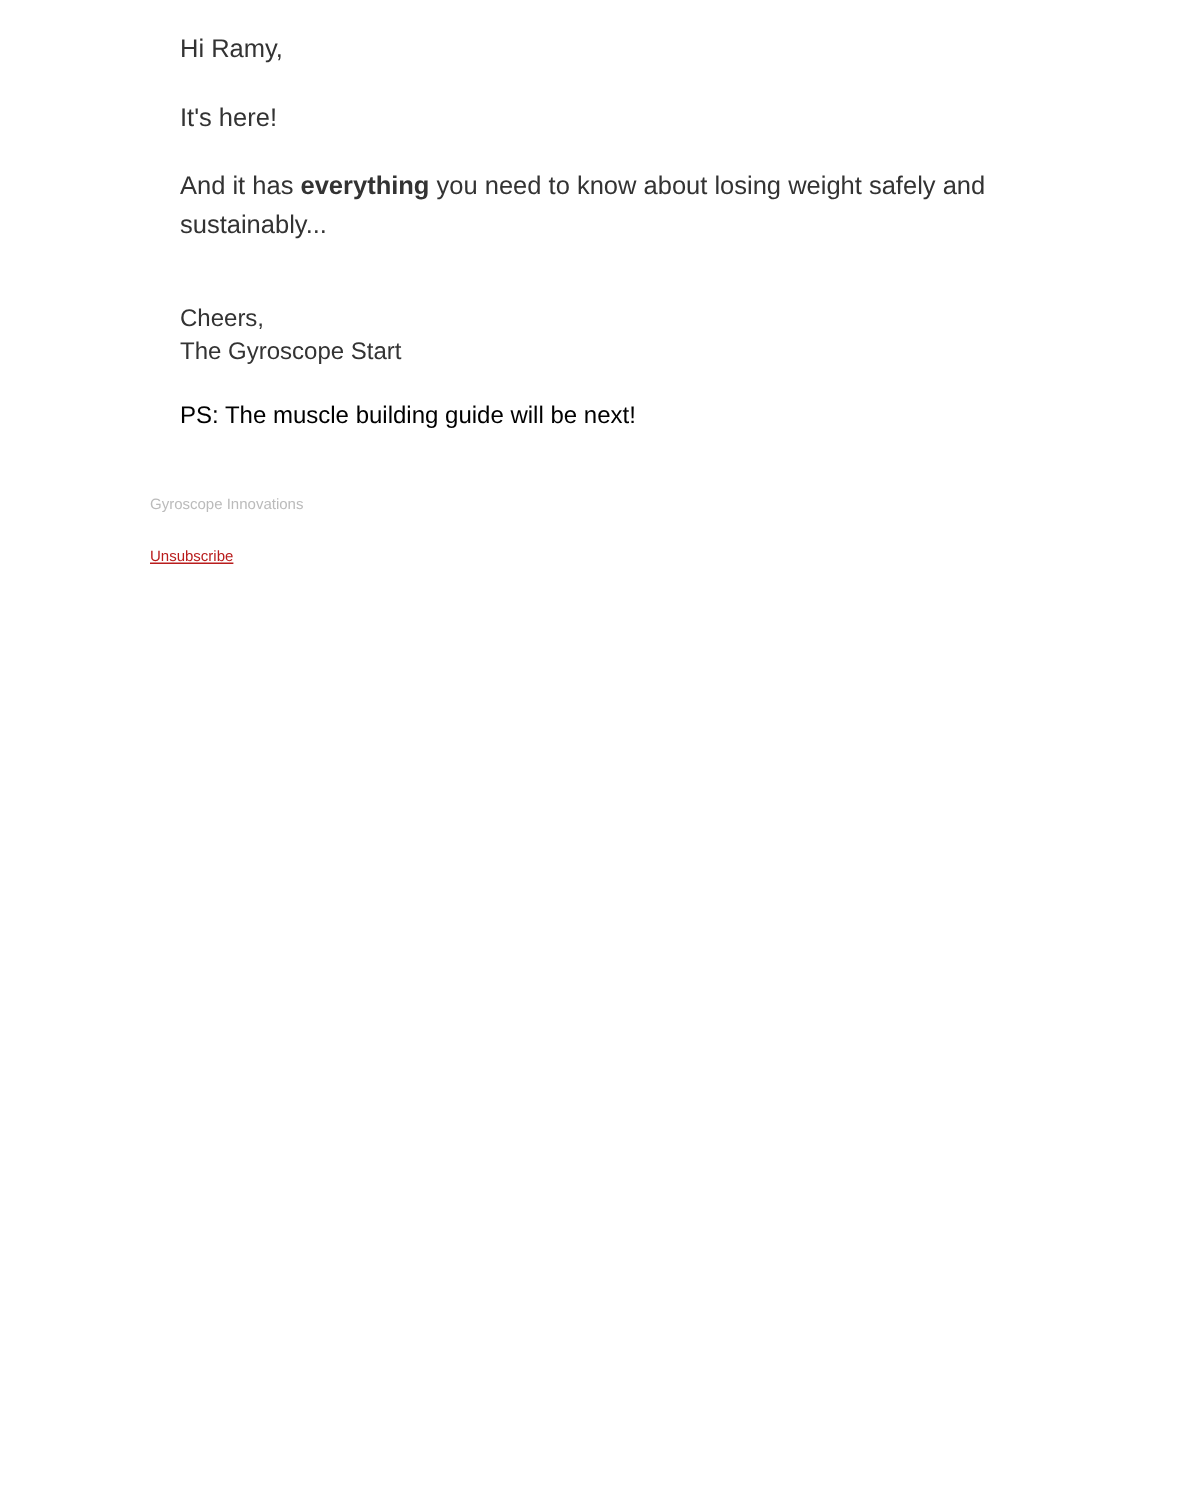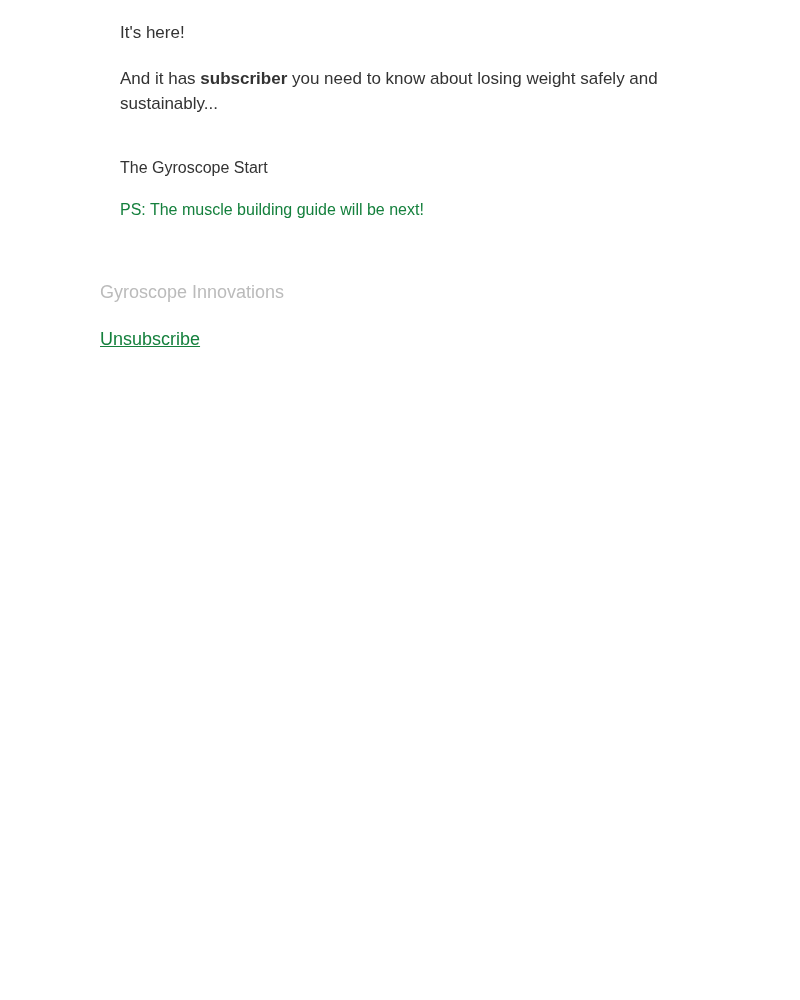--- a/index.html
+++ b/index.html
@@ -44,51 +44,53 @@
     .signoff {
       font-size: 16px;
       line-height: 1.4;
       margin-top: 40px;
       margin-bottom: 20px;
       color: #333;
     }
     .ps {
       font-size: 16px;
       line-height: 1.4;
-      margin-bottom: 38px;
-      color: #15803d;
+      margin-bottom: 20px;
+      color: #000000;
     }
     .footer {
-      font-size: 18px;
+      font-size: 10px;
       line-height: 1.5;
       color: #bbb;
       margin-left: -20px;
     }
     .footer-address {
       margin-bottom: 20px;
     }
     .footer-info {
       margin-bottom: 20px;
     }
     .unsubscribe-link {
-      color: #15803d;
+      color: #b91c1c;
       text-decoration: underline;
       cursor: pointer;
     }
   </style>
 </head>
 <body>
 
 <div class="email-container">
   <div class="content">
+    <p class="paragraph">Hi Ramy,</p>
     <p class="paragraph">It's here!</p>
     <p class="paragraph">
-      <span>And it has </span><strong>subscriber</strong><span> you need to know about losing weight safely and sustainably...</span>
+      <span>And it has </span><strong>everything</strong><span> you need to know about losing weight safely and sustainably...</span>
     </p>
     <div class="signoff">
+      <div>Cheers,</div>
       <div>The Gyroscope Start</div>
     </div>
     <p class="ps">PS: The muscle building guide will be next!</p>
   </div>
   <div class="footer">
     <div class="footer-address">
       <div>Gyroscope Innovations</div>
     </div>
     <a class="unsubscribe-link" href="#">Unsubscribe</a>
   </div>

